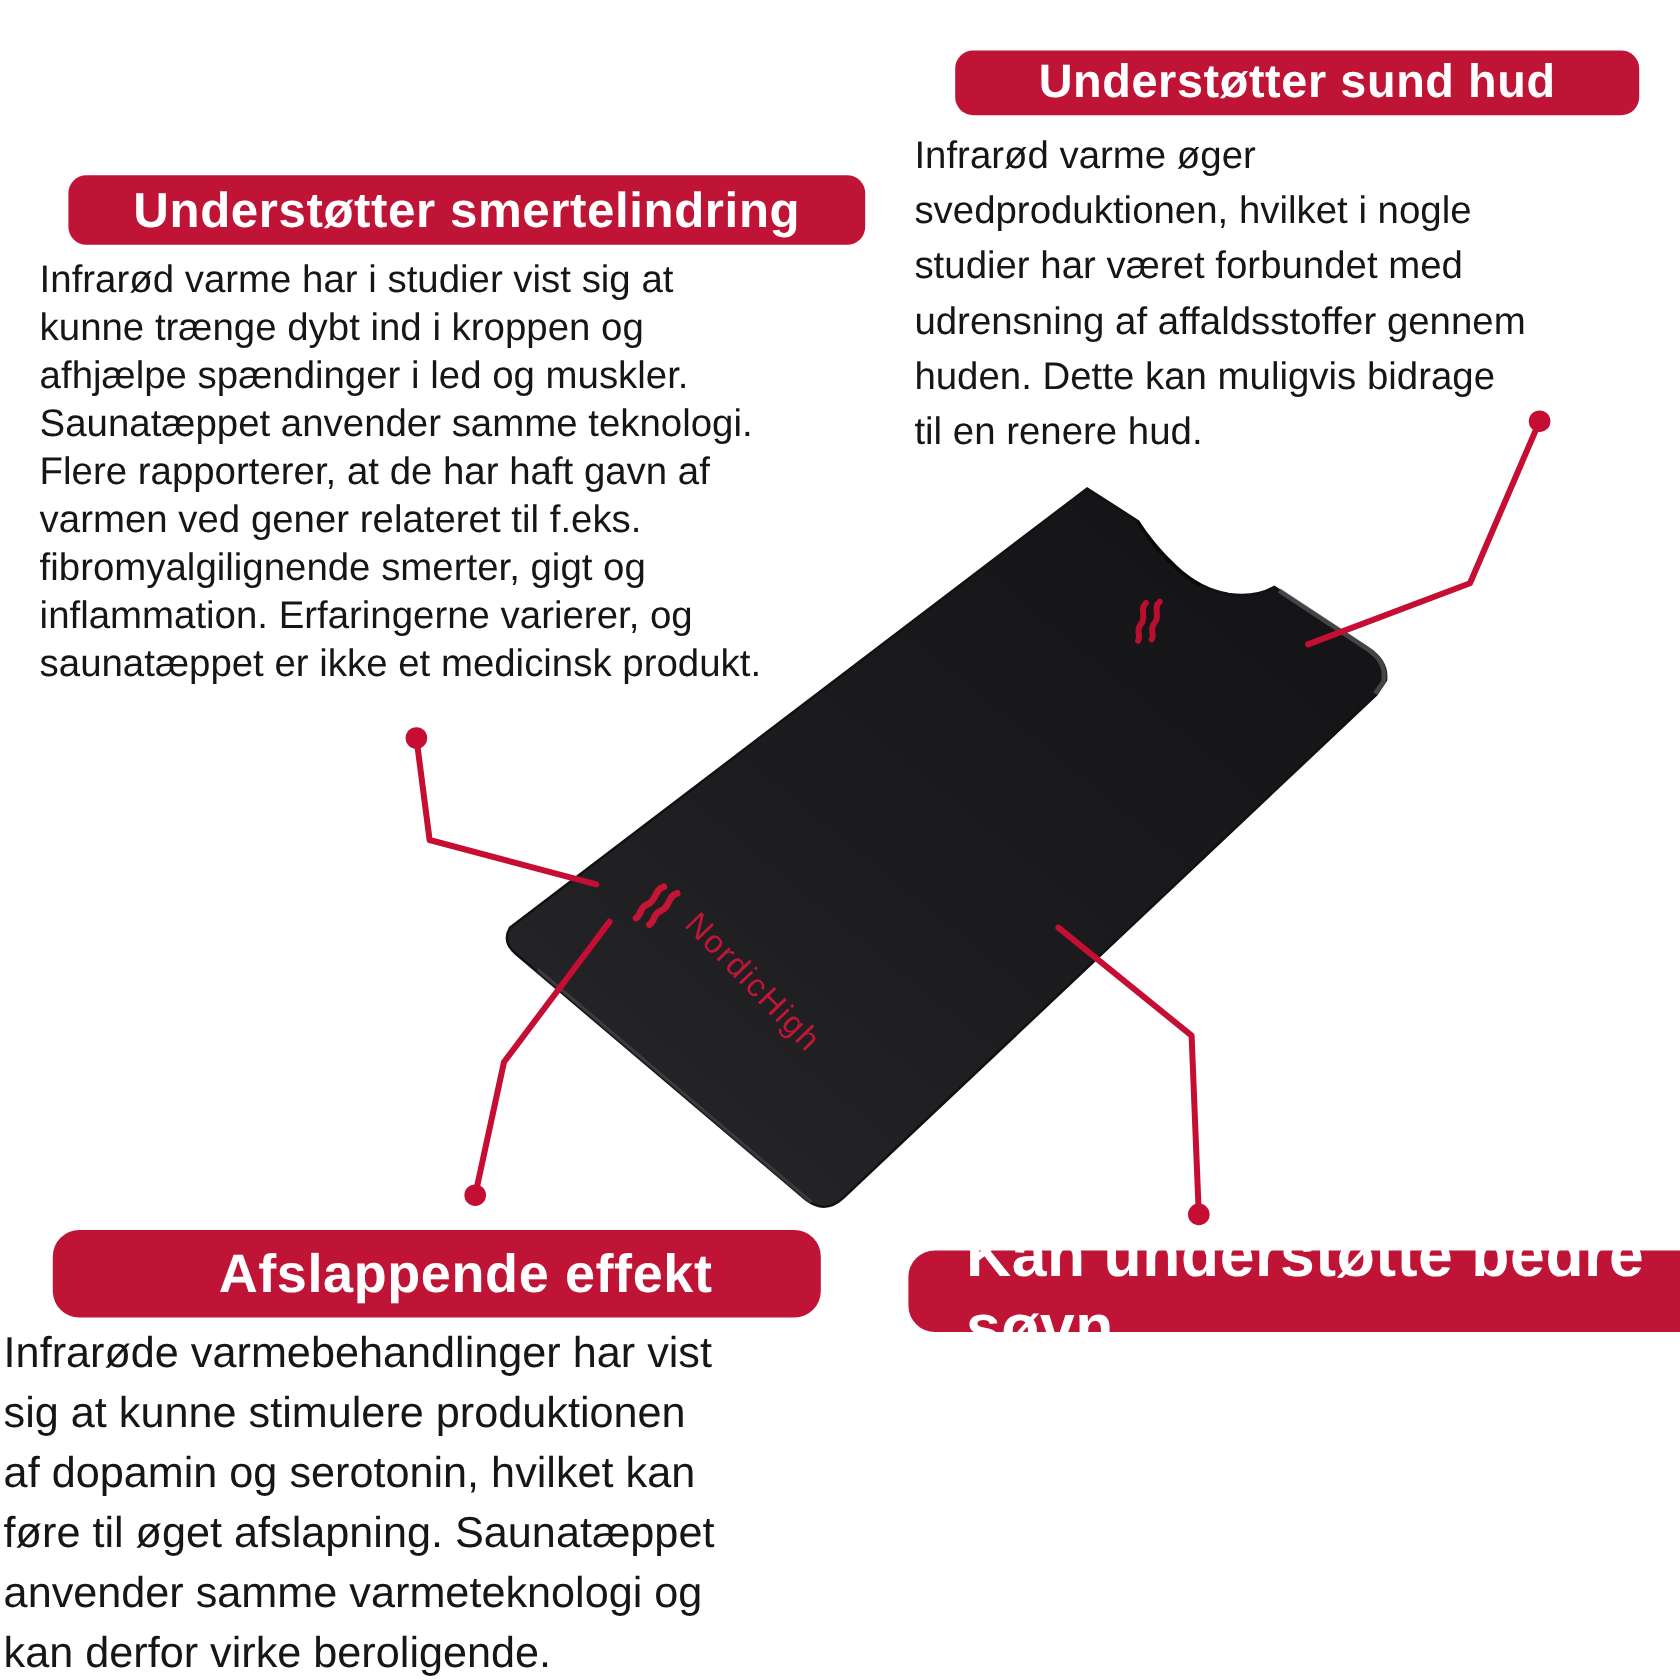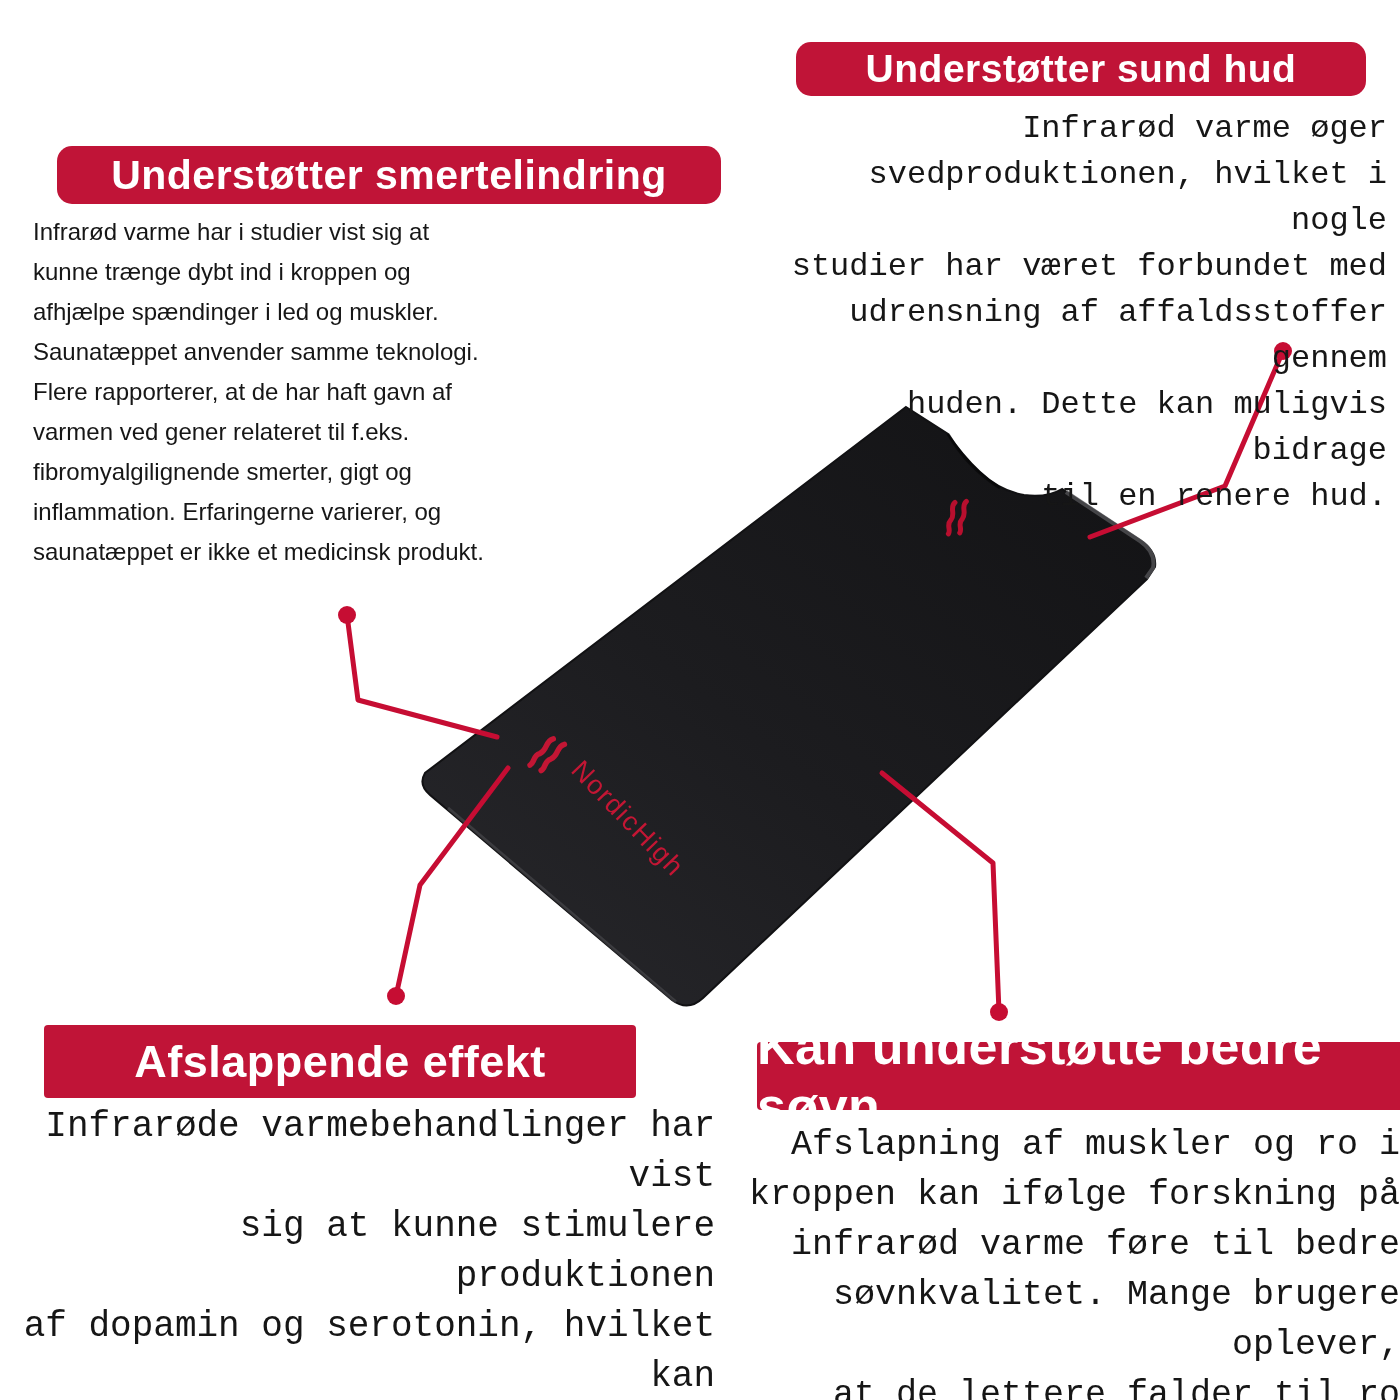--- a/index.html
+++ b/index.html
@@ -8,30 +8,30 @@
     background:#ffffff;font-family:"Liberation Sans",sans-serif;
   }
   .layer{position:absolute;left:0;top:0;width:1400px;height:1400px;}
   .banner{
     position:absolute;background:#c01437;color:#ffffff;font-weight:700;
     display:flex;align-items:center;justify-content:center;
     letter-spacing:.5px;
     margin-left:24px;
   }
   .banner.r14{border-radius:15px;}
-  .banner.r22{border-radius:4px;}
+  .banner.r22{border-radius:22px;padding-left:48px;}
   .para{
     position:absolute;color:#161616;white-space:pre-line;
     font-weight:400;
   }
-  .para.center{text-align:right;font-family:Liberation Mono, monospace;}
+  .para.center{text-align:left;}
   .para.left{text-align:left;}
   
   .banner-pain{left:33px;top:146px;width:664px;height:58px;font-size:41px;}
-  .para-pain{left:33px;top:212px;width:730px;font-size:24px;line-height:40px;}
+  .para-pain{left:33px;top:212px;width:730px;font-size:32px;line-height:40px;}
   .banner-skin{left:772px;top:42px;width:570px;height:54px;font-size:39px;}
   .para-skin{left:762px;top:106px;width:625px;font-size:32px;line-height:46px;}
   .banner-relax{left:20px;top:1025px;width:592px;height:73px;font-size:45px;}
   .para-relax{left:3px;top:1102px;width:712px;font-size:36px;line-height:50px;}
   .banner-sleep{left:733px;top:1042px;width:650px;height:68px;font-size:52px;}
   .para-sleep{left:715px;top:1120px;width:685px;font-size:35px;line-height:50px;}
 </style>
 </head>
 <body>
 
@@ -119,19 +119,14 @@
   <div class="para center para-relax">Infrarøde varmebehandlinger har vist
 sig at kunne stimulere produktionen
 af dopamin og serotonin, hvilket kan
 føre til øget afslapning. Saunatæppet
 anvender samme varmeteknologi og
 kan derfor virke beroligende.</div>
 
   <div class="banner r22 banner-sleep">
     <span>Kan understøtte bedre søvn</span>
   </div>
-  <div class="para center para-sleep">Afslapning af muskler og ro i
-kroppen kan ifølge forskning på
-infrarød varme føre til bedre
-søvnkvalitet. Mange brugere oplever,
-at de lettere falder til ro efter brug.</div>
 
 </div>
 
 </body></html>

